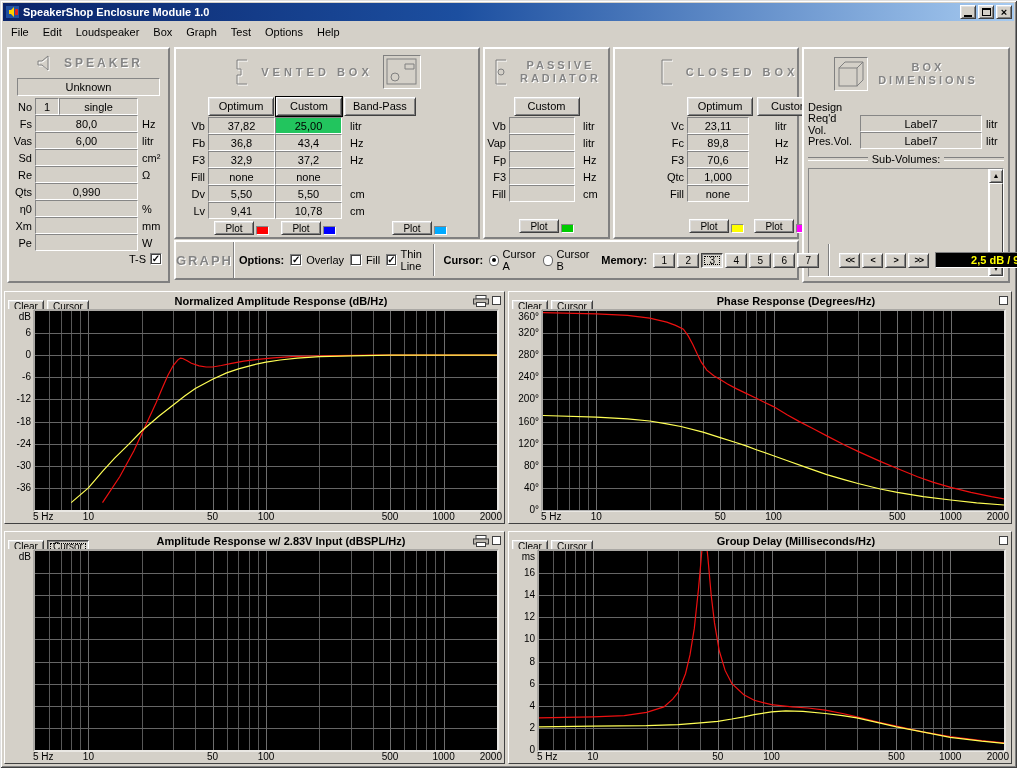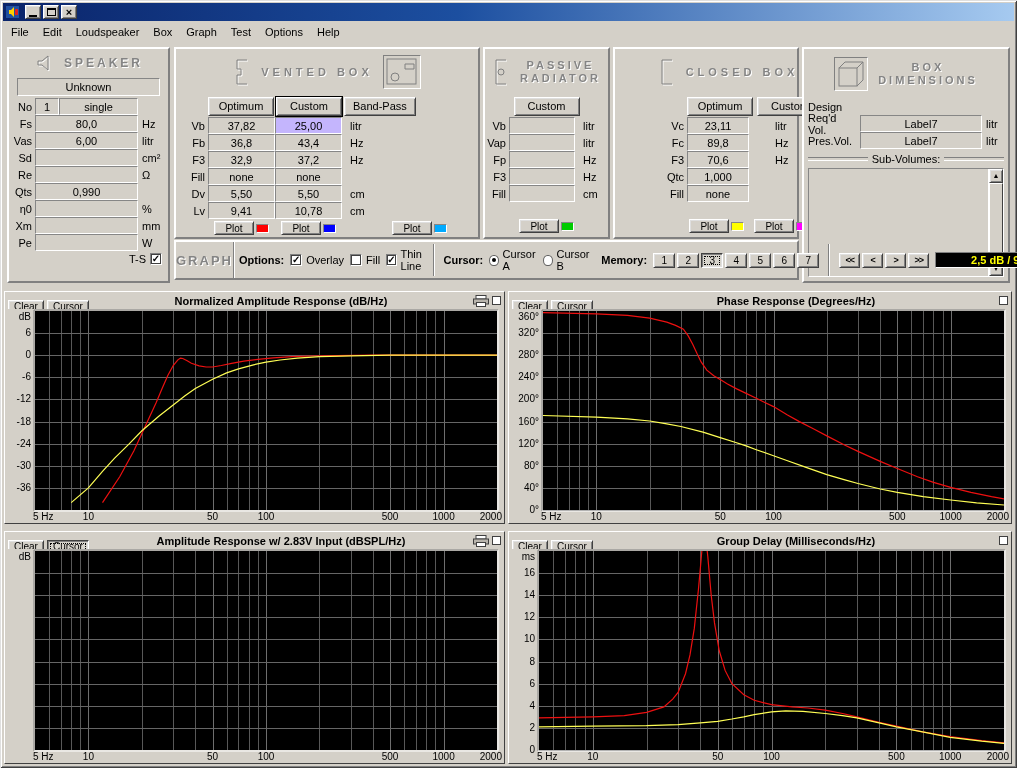--- a/index.html
+++ b/index.html
@@ -47,39 +47,39 @@
     border:1px solid;border-color:#fff #404040 #404040 #fff;box-shadow:inset 1px 1px 0 #dfdfdf,inset -1px -1px 0 #808080;}
   .vbtn{height:19px;min-width:66px;padding:0 8px;}
   .default{box-shadow:inset 1px 1px 0 #dfdfdf,inset -1px -1px 0 #808080,0 0 0 1px #000;}
   .pressed{border-color:#404040 #fff #fff #404040;box-shadow:inset 1px 1px 0 #808080,inset -1px -1px 0 #dfdfdf;background:#d8d5cd;}
   .focused{outline:1px dotted #000;outline-offset:-4px;}
 
   .trow{display:flex;height:17px;flex:none;}
   .lcell{display:flex;align-items:center;justify-content:flex-end;padding-right:3px;}
   .lcell.left{justify-content:flex-start;padding-left:4px;}
   .vcell{display:flex;align-items:center;justify-content:center;background:#d4d0c8;border:1px solid;border-color:#868686 #fff #fff #868686;overflow:hidden;}
-  .vcell.active{background:#c4b5fd;}
+  .vcell.active{background:#22c55e;}
   .ucell{display:flex;align-items:center;padding-left:4px;}
   .pad8{padding-left:8px;}
   .spacer{}
   .w24{width:24px;}.w26{width:26px;}.w28{width:28px;}.w30{width:30px;}.w32{width:32px;}
   .w56{width:56px;}.w62{width:62px;}.w66{width:66px;}.w67{width:67px;}.flex1{flex:1;}
 
   .ts-row{display:flex;height:16px;align-items:center;justify-content:flex-end;gap:4px;padding-right:6px;}
   .cb{width:12px;height:12px;background:#fff;border:1px solid;border-color:#808080 #fff #fff #808080;outline:1px solid #404040;outline-offset:-2px;
     display:flex;align-items:center;justify-content:center;font-size:10px;font-weight:bold;line-height:10px;}
   .radio{width:11px;height:11px;border-radius:50%;background:#fff;border:1px solid #606060;display:flex;align-items:center;justify-content:center;}
   .radio .dot{width:4px;height:4px;border-radius:50%;background:#000;}
   .opt{display:flex;align-items:center;gap:4px;}
 
   .plotrow{height:18px;display:flex;align-items:center;flex:none;}
   .mta{margin-top:auto;margin-bottom:2px;}
   .plotbtn{width:40px;height:14px;font-size:10px;}
   .swatch{width:13px;height:9px;border:1px solid;border-color:#868686 #fff #fff #868686;margin-left:2px;}
-  .plotgroup{display:flex;align-items:center;}
+  .plotgroup{display:flex;align-items:flex-end;}
   .vb-plots{padding-left:38px;}
   .vb-plots .plotgroup:nth-child(2){margin-left:12px;}
   .vb-plots .plotgroup:nth-child(3){margin-left:56px;}
   .cb-plots{padding-left:30px;}
   .cb-plots .plotgroup:nth-child(2){margin-left:10px;}
   .pr-plots{justify-content:center;}
 
   .bd-design{height:16px;display:flex;align-items:center;padding-left:4px;flex:none;}
   .subvol{display:flex;align-items:center;height:15px;margin:2px 4px;gap:4px;flex:none;}
   .subvol::before,.subvol::after{content:"";flex:1;height:2px;border-top:1px solid #808080;border-bottom:1px solid #fff;}
@@ -118,20 +118,21 @@
 
 <div class="window">
   <div class="titlebar">
     <div class="app-icon">
       <svg width="14" height="14">
           <rect x="0" y="1" width="13" height="12" fill="#2050a0"></rect>
           <path d="M3,5 h2 l3,-3 v10 l-3,-3 h-2 z" fill="#ffd000"></path>
           <rect x="9" y="4" width="3" height="6" fill="#e02020"></rect>
         </svg>
     </div>
+    <div class="title-text">SpeakerShop Enclosure Module 1.0</div>
     <div class="win-btn">
         <span class="minglyph"></span>
       </div>
     <div class="win-btn">
         <span class="maxglyph"></span>
       </div>
     <div class="win-btn">
         <span class="closeglyph">×</span>
       </div>
   </div>

